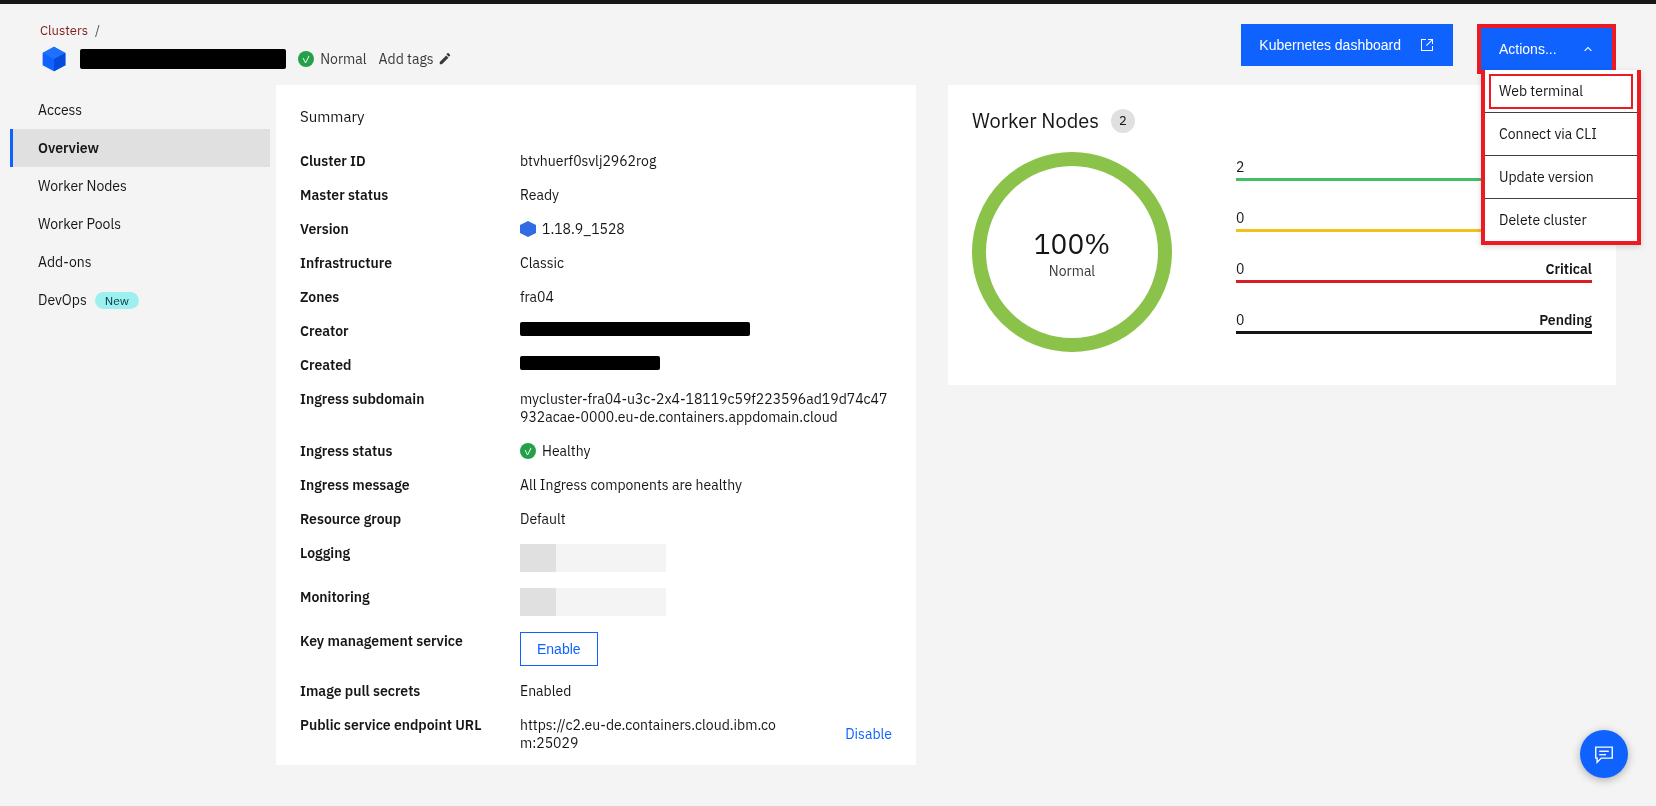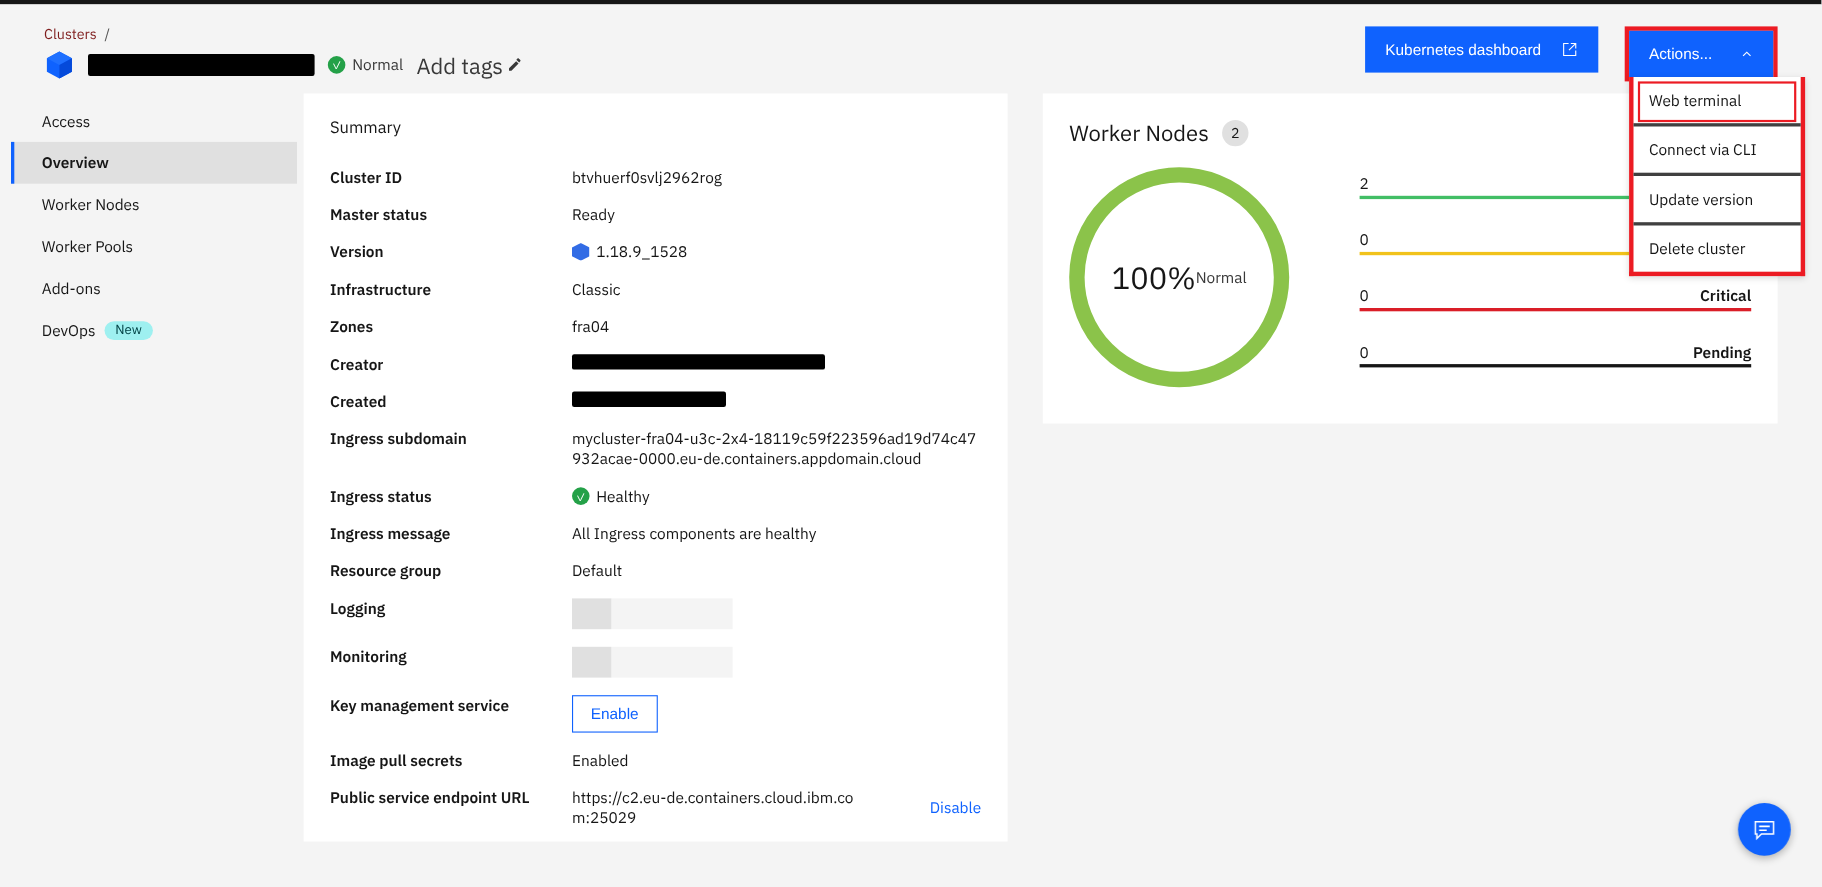--- a/index.html
+++ b/index.html
@@ -47,21 +47,21 @@
     display:inline-block;
   }
   .status-pill {
     display:flex; align-items:center; gap:6px;
     color:#393939; font-size:14px;
   }
   .check-circle {
     width:16px;height:16px;background:#24a148;border-radius:50%;
     display:flex;align-items:center;justify-content:center;color:#fff;font-size:10px;
   }
-  .add-tags { color:#393939; font-size:20px; cursor:pointer; display:flex;align-items:center;gap:4px;}
+  .add-tags { color:#393939; font-size:14px; cursor:pointer; display:flex;align-items:center;gap:4px;}
   .header-buttons {
     position:absolute; right:40px; top:24px; display:flex; gap:24px;
   }
   .btn-primary {
     background:#0f62fe; color:#fff; border:none; height:42px;
     padding:0 18px; display:flex; align-items:center; gap:18px;
     font-size:14px; cursor:pointer;
   }
   .btn-primary .chev { font-size:12px;}
   .actions-dropdown-wrap {
@@ -72,21 +72,21 @@
     background:#fff; border:1px solid #e0e0e0;
     box-shadow:0 2px 6px rgba(0,0,0,.15);
     width:160px;
     border:4px solid #ec1b23; border-top:none;
     border-left:4px solid #ec1b23;
     border-right:4px solid #ec1b23;
     border-bottom:4px solid #ec1b23;
   }
   .actions-dropdown .item {
     padding:12px 14px; font-size:14px; color:#161616; cursor:pointer;
-    border-bottom:3px solid #404040;
+    border-bottom:1px solid #404040;
   }
   .actions-dropdown .item:last-child{border-bottom:none;}
   .actions-dropdown .item.highlight{ outline:2px solid #ec1b23; outline-offset:-6px;}
   .body-region {
     display:flex; padding:0 0 0 10px;
   }
   .sidenav {
     width:260px; padding-top:6px;
   }
   .sidenav .navitem {
@@ -133,21 +133,21 @@
   .worker-title { font-size:20px;}
   .count-badge {
     background:#e0e0e0; color:#161616; width:24px;height:24px;border-radius:50%;
     display:flex;align-items:center;justify-content:center;font-size:13px;
   }
   .worker-body { display:flex; gap:54px;}
   .donut-wrap { position:relative; width:210px;}
   .donut {
     width:200px;height:200px;border-radius:50%;
     border:14px solid #8bc34a; background:conic-gradient(#ffffff 0);
-    display:flex;align-items:center;justify-content:center;
+    display:flex;align-items:center;justify-content:center;flex-direction:column;
   }
   .donut .pct { font-size:28px; }
   .donut .lbl { font-size:14px; color:#393939;}
   .status-list { flex:1; padding-top:6px;}
   .stat-row {
     display:flex;justify-content:space-between; border-bottom:3px solid;
     padding-bottom:2px; margin-bottom:28px; font-size:14px;
   }
   .stat-row .lbl { font-weight:600;}
   .stat-row.normal{border-color:#42be65;}

